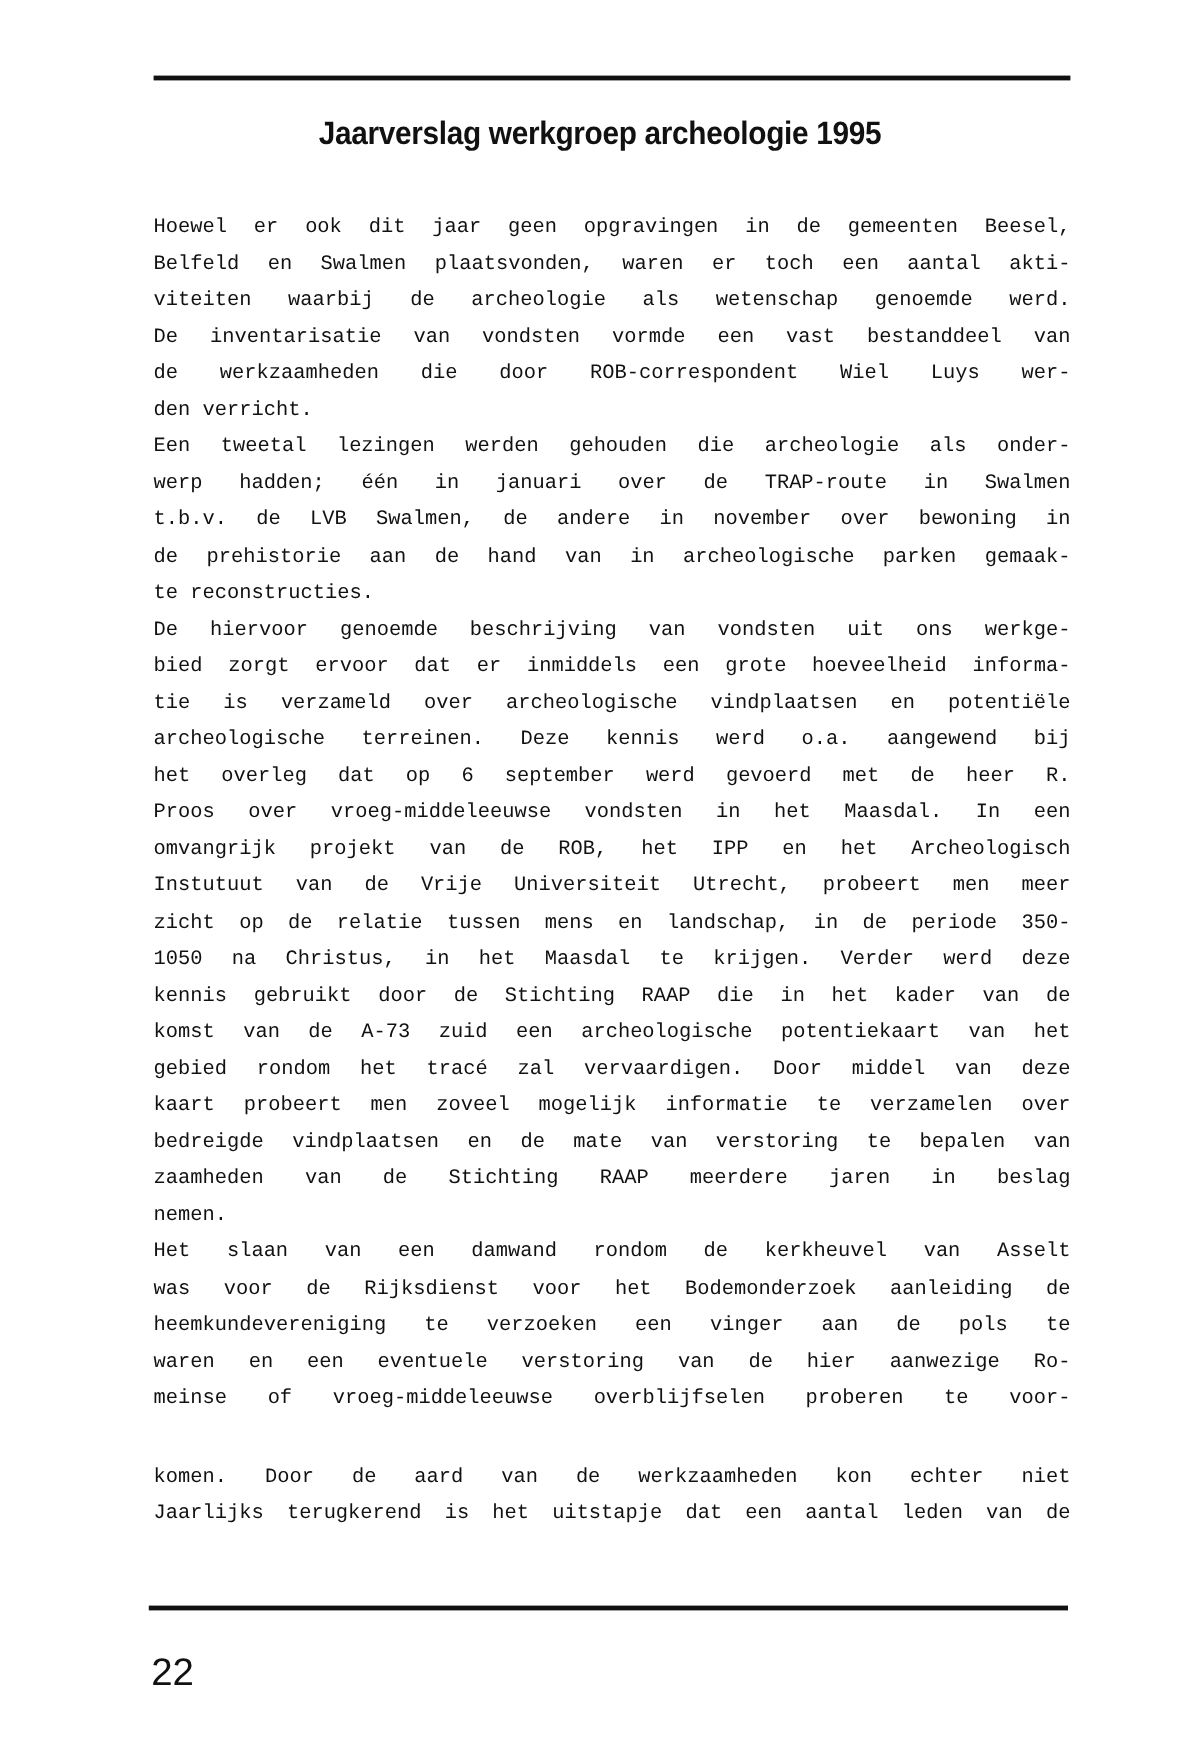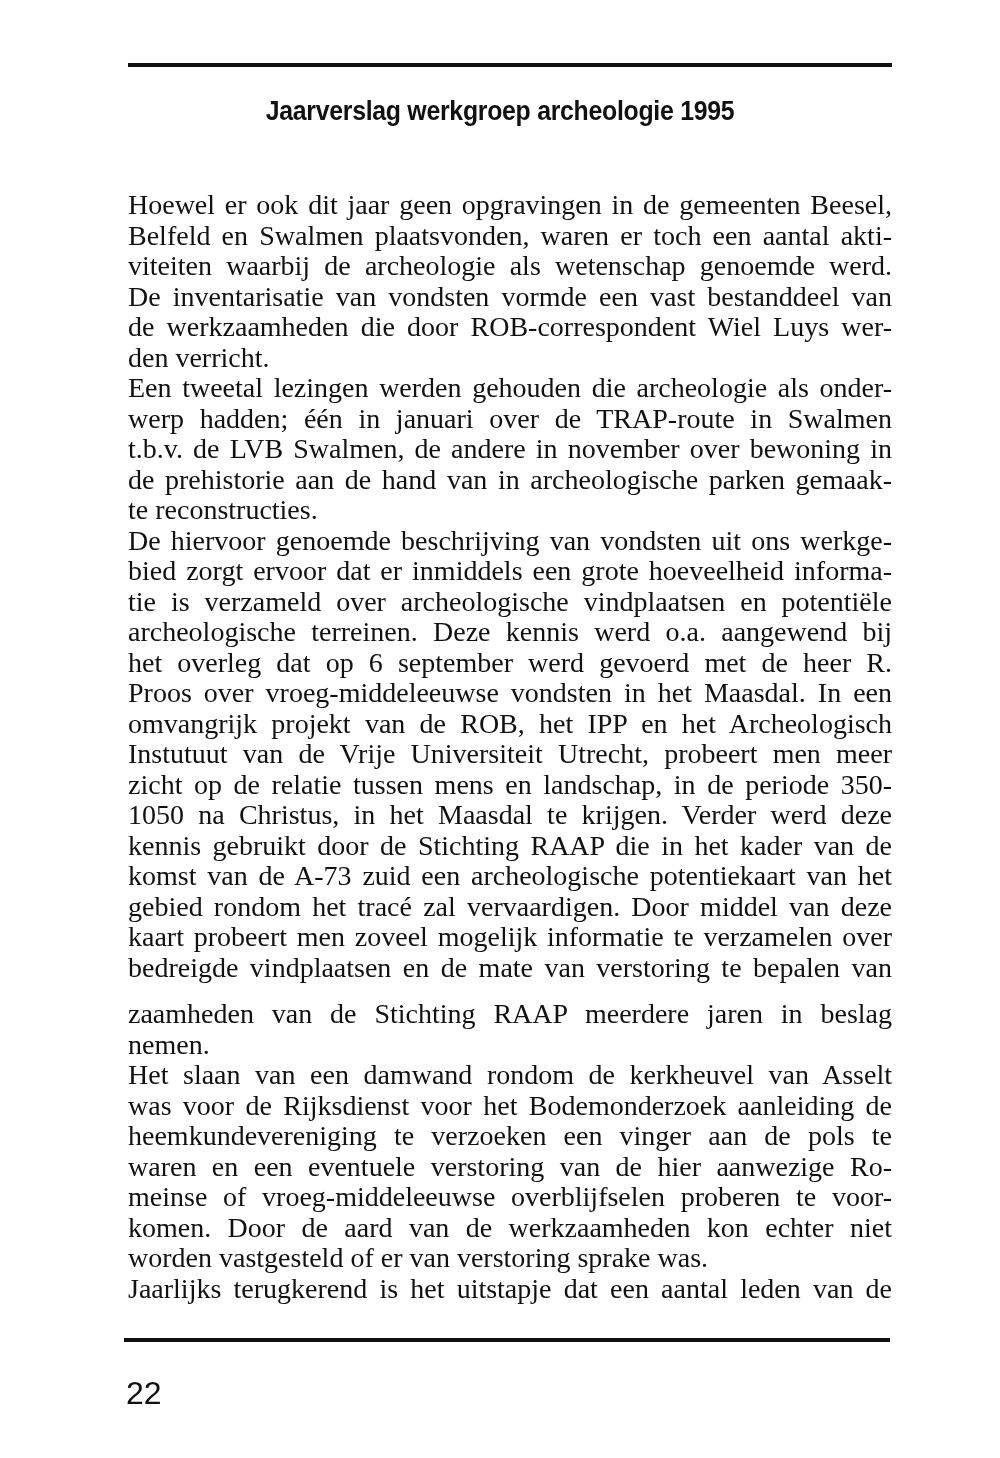--- a/index.html
+++ b/index.html
@@ -8,23 +8,23 @@
     .rule.top { left: 128px; width: 764px; top: 63px; }
     .rule.bottom { left: 124px; width: 766px; top: 1338px; }
     .title {
       position: absolute; left: 0; width: 1000px; top: 96px;
       text-align: center;
       font-family: "Liberation Sans", sans-serif;
       font-weight: bold; font-size: 27px; letter-spacing: -0.3px;
       transform: scaleX(0.92);
     }
     .body {
-      position: absolute; left: 128px; top: 190px; width: 764px;
-      font-family: Liberation Serif, serif;
-      font-size: 28px; line-height: 30.5px;
+      position: absolute; left: 128px; top: 175px; width: 764px;
+      font-family: Liberation Mono, monospace;
+      font-size: 17px; line-height: 30.5px;
     }
     .line { display: block; white-space: nowrap; text-align: justify; text-align-last: justify; height: 30.5px; }
     .line.last { text-align-last: left; }
     .pagenum {
       position: absolute; left: 126px; top: 1375px;
       font-family: "Liberation Sans", sans-serif; font-size: 32px;
     }
   </style>
 </head>
 <body>
@@ -51,25 +51,24 @@
     <span class="line" style="white-space: normal;">Proos over vroeg-middeleeuwse vondsten in het Maasdal. In een</span>
     <span class="line" style="white-space: normal;">omvangrijk projekt van de ROB, het IPP en het Archeologisch</span>
     <span class="line" style="white-space: normal;">Instutuut van de Vrije Universiteit Utrecht, probeert men meer</span>
     <span class="line" style="white-space: normal;">zicht op de relatie tussen mens en landschap, in de periode 350-</span>
     <span class="line" style="white-space: normal;">1050 na Christus, in het Maasdal te krijgen. Verder werd deze</span>
     <span class="line" style="white-space: normal;">kennis gebruikt door de Stichting RAAP die in het kader van de</span>
     <span class="line" style="white-space: normal;">komst van de A-73 zuid een archeologische potentiekaart van het</span>
     <span class="line" style="white-space: normal;">gebied rondom het tracé zal vervaardigen. Door middel van deze</span>
     <span class="line" style="white-space: normal;">kaart probeert men zoveel mogelijk informatie te verzamelen over</span>
     <span class="line" style="white-space: normal;">bedreigde vindplaatsen en de mate van verstoring te bepalen van</span>
-    <span class="line" style="white-space: normal; margin-top: 16px;">zaamheden van de Stichting RAAP meerdere jaren in beslag</span>
+    <span class="line" style="white-space: normal;">zaamheden van de Stichting RAAP meerdere jaren in beslag</span>
     <span class="line last" style="white-space: nowrap;">nemen.</span>
     <span class="line" style="white-space: normal;">Het slaan van een damwand rondom de kerkheuvel van Asselt</span>
     <span class="line" style="white-space: normal;">was voor de Rijksdienst voor het Bodemonderzoek aanleiding de</span>
     <span class="line" style="white-space: normal;">heemkundevereniging te verzoeken een vinger aan de pols te</span>
     <span class="line" style="white-space: normal;">waren en een eventuele verstoring van de hier aanwezige Ro-</span>
     <span class="line" style="white-space: normal;">meinse of vroeg-middeleeuwse overblijfselen proberen te voor-</span>
-    <span class="line" style="white-space: normal;">komen. Door de aard van de werkzaamheden kon echter niet</span>
-    <span class="line last" style="white-space: nowrap;">worden vastgesteld of er van verstoring sprake was.</span>
+    <span class="line" style="white-space: normal; margin-top: 35px;">komen. Door de aard van de werkzaamheden kon echter niet</span>
     <span class="line" style="white-space: normal;">Jaarlijks terugkerend is het uitstapje dat een aantal leden van de</span>
   </div>
 <div class="rule bottom"></div>
 <div class="pagenum">22</div>
 
 </body></html>

